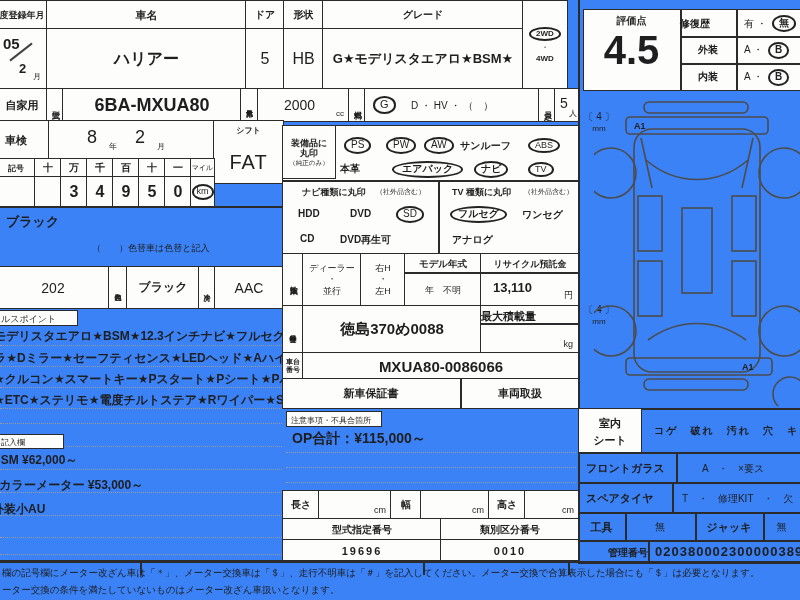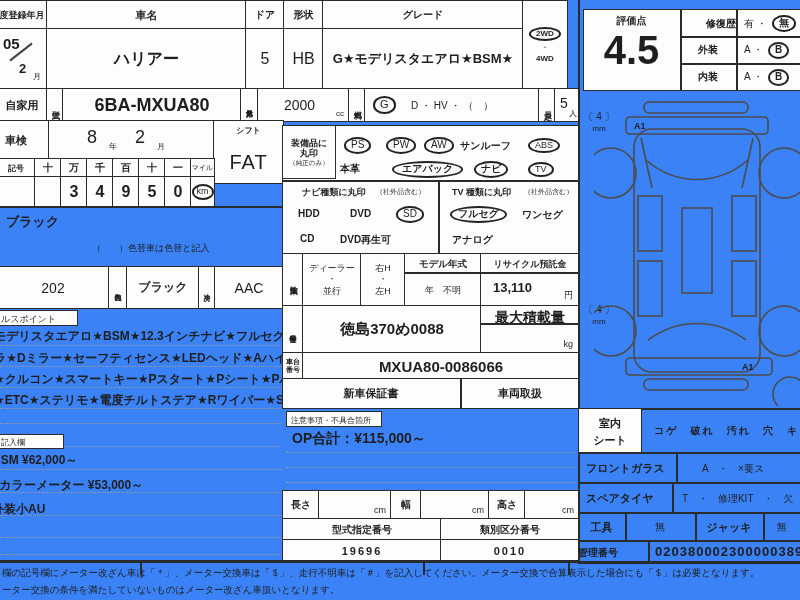--- a/index.html
+++ b/index.html
@@ -206,21 +206,21 @@
     <div class="hl" style="left:0;top:18px;width:98px;height:1.6px"></div>
     <span class="tx" style="left:12px;top:26px;font-size:13px;font-weight:bold">13,110</span>
     <span class="tx" style="right:6px;bottom:4px;font-size:9px">円</span>
   </div>
 
   <div class="bx c" style="left:282px;top:305px;width:22px;height:49px">
     <span class="vt hdr" style="font-size:7px">登録番号</span>
   </div>
   <div class="bx c" style="left:302px;top:305px;width:180px;height:49px;font-size:15px;font-weight:bold">徳島370め0088</div>
   <div class="bx" style="left:480px;top:305px;width:100px;height:49px">
-    <span class="tx hdr" style="left:0;right:0;top:3px;text-align:center;font-size:14px">最大積載量</span>
+    <span class="tx hdr" style="left:0;right:0;top:3px;font-size:11px">最大積載量</span>
     <div class="hl" style="left:0;top:17px;width:98px;height:1.6px"></div>
     <span class="tx" style="right:6px;bottom:4px;font-size:9px">kg</span>
   </div>
 
   <div class="bx col" style="left:282px;top:352px;width:22px;height:28px;line-height:1.1">
     <span style="font-size:7px;font-weight:bold">車台</span>
     <span style="font-size:7px;font-weight:bold">番号</span>
   </div>
   <div class="bx c" style="left:302px;top:352px;width:278px;height:28px;font-size:15px;font-weight:bold">MXUA80-0086066</div>
 
@@ -257,21 +257,21 @@
 
   <div class="vl" style="left:578px;top:0;height:563px"></div>
 
   <div class="bx" style="left:583px;top:9px;width:222px;height:82px"></div>
   <div class="vl" style="left:680px;top:9px;height:82px"></div>
   <div class="vl" style="left:736px;top:9px;height:82px"></div>
   <div class="hl" style="left:680px;top:36px;width:120px"></div>
   <div class="hl" style="left:680px;top:63px;width:120px"></div>
   <span class="tx hdr" style="left:583px;top:14px;width:97px;text-align:center;font-size:10px">評価点</span>
   <span class="tx" style="left:583px;top:28px;width:97px;text-align:center;font-size:40px;font-weight:bold">4.5</span>
-  <span class="tx hdr" style="left:680px;top:17px;width:56px;text-align:right;font-size:10px">修復歴</span>
+  <span class="tx hdr" style="left:680px;top:17px;width:56px;text-align:left;font-size:10px">修復歴</span>
   <span class="tx" style="left:744px;top:17px;font-size:10px">有 ・</span>
   <span class="tx" style="left:772px;top:12px"><span class="ov" style="font-size:10px;font-weight:bold">無</span></span>
   <span class="tx hdr" style="left:680px;top:43px;width:56px;text-align:center;font-size:10px">外装</span>
   <span class="tx" style="left:744px;top:43px;font-size:10px">A ・</span>
   <span class="tx" style="left:768px;top:39px"><span class="ov" style="font-size:10px;font-weight:bold">B</span></span>
   <span class="tx hdr" style="left:680px;top:70px;width:56px;text-align:center;font-size:10px">内装</span>
   <span class="tx" style="left:744px;top:70px;font-size:10px">A ・</span>
   <span class="tx" style="left:768px;top:66px"><span class="ov" style="font-size:10px;font-weight:bold">B</span></span>
 
   <div class="tx" style="left:582px;top:110px;width:34px;text-align:center">
@@ -329,21 +329,21 @@
   <div class="vl" style="left:625px;top:512px;height:28px"></div>
   <div class="vl" style="left:695px;top:512px;height:28px"></div>
   <div class="vl" style="left:763px;top:512px;height:28px"></div>
   <span class="tx hdr" style="left:578px;top:520px;width:47px;text-align:center;font-size:11px">工具</span>
   <span class="tx" style="left:625px;top:520px;width:70px;text-align:center;font-size:10px">無</span>
   <span class="tx hdr" style="left:695px;top:520px;width:68px;text-align:center;font-size:11px">ジャッキ</span>
   <span class="tx" style="left:763px;top:520px;width:37px;text-align:center;font-size:10px">無</span>
 
   <div class="hl" style="left:578px;top:540px;width:222px"></div>
   <div class="vl" style="left:648px;top:540px;height:23px"></div>
-  <span class="tx hdr" style="left:578px;top:546px;width:70px;text-align:left;font-size:10px">管理番号</span>
+  <span class="tx hdr" style="left:578px;top:546px;width:70px;text-align:right;font-size:10px">管理番号</span>
   <span class="tx" style="left:655px;top:544px;font-size:13px;font-weight:bold;letter-spacing:1px">02038000230000038958</span>
 
   <div class="hl" style="left:0;top:560px;width:578px;height:2.5px"></div>
   <div class="hl" style="left:578px;top:561px;width:222px;height:2.5px"></div>
   <div class="vl" style="left:140px;top:561px;height:14px"></div>
   <div class="vl" style="left:423px;top:561px;height:14px"></div>
   <div class="vl" style="left:568px;top:561px;height:14px"></div>
   <span class="tx" style="left:2px;top:567px;font-size:9.5px">欄の記号欄にメーター改ざん車は「＊」、メーター交換車は「＄」、走行不明車は「＃」を記入してください。メーター交換で合算表示した場合にも「＄」は必要となります。</span>
   <span class="tx" style="left:2px;top:584px;font-size:9.5px">ーター交換の条件を満たしていないものはメーター改ざん車扱いとなります。</span>
 

